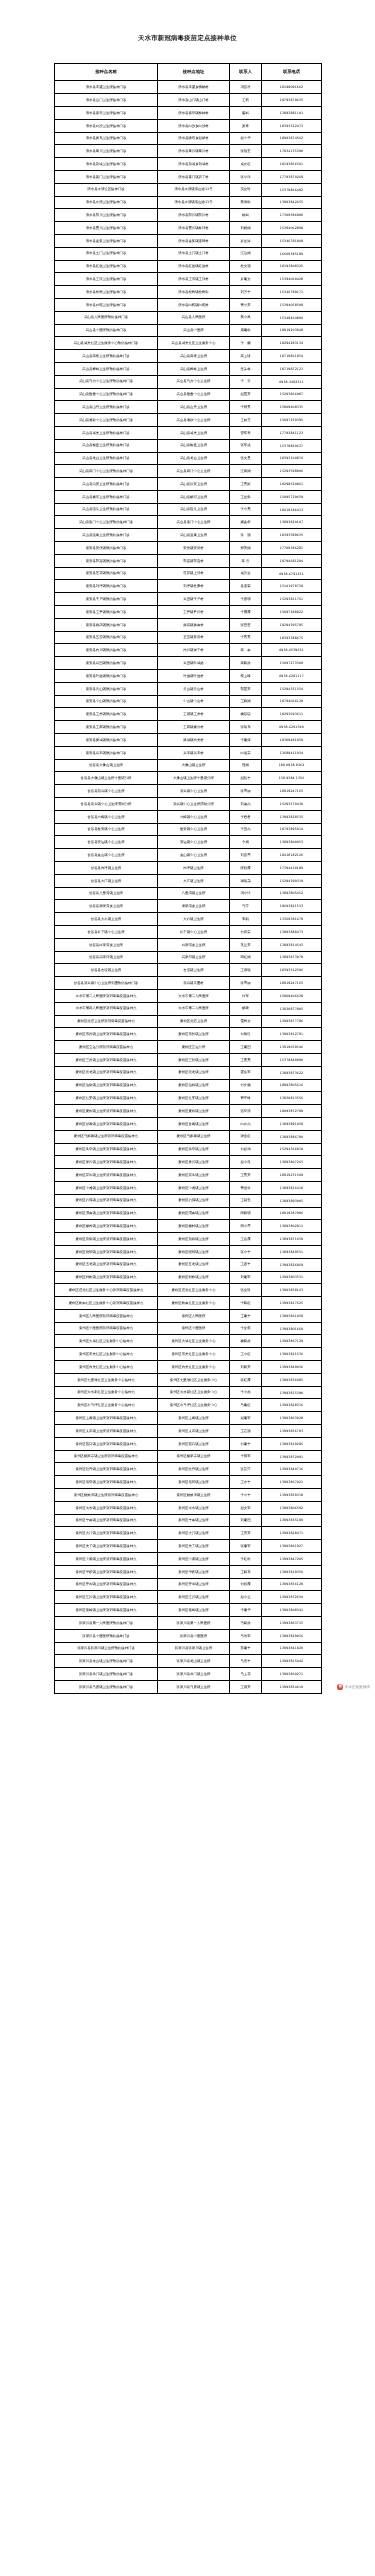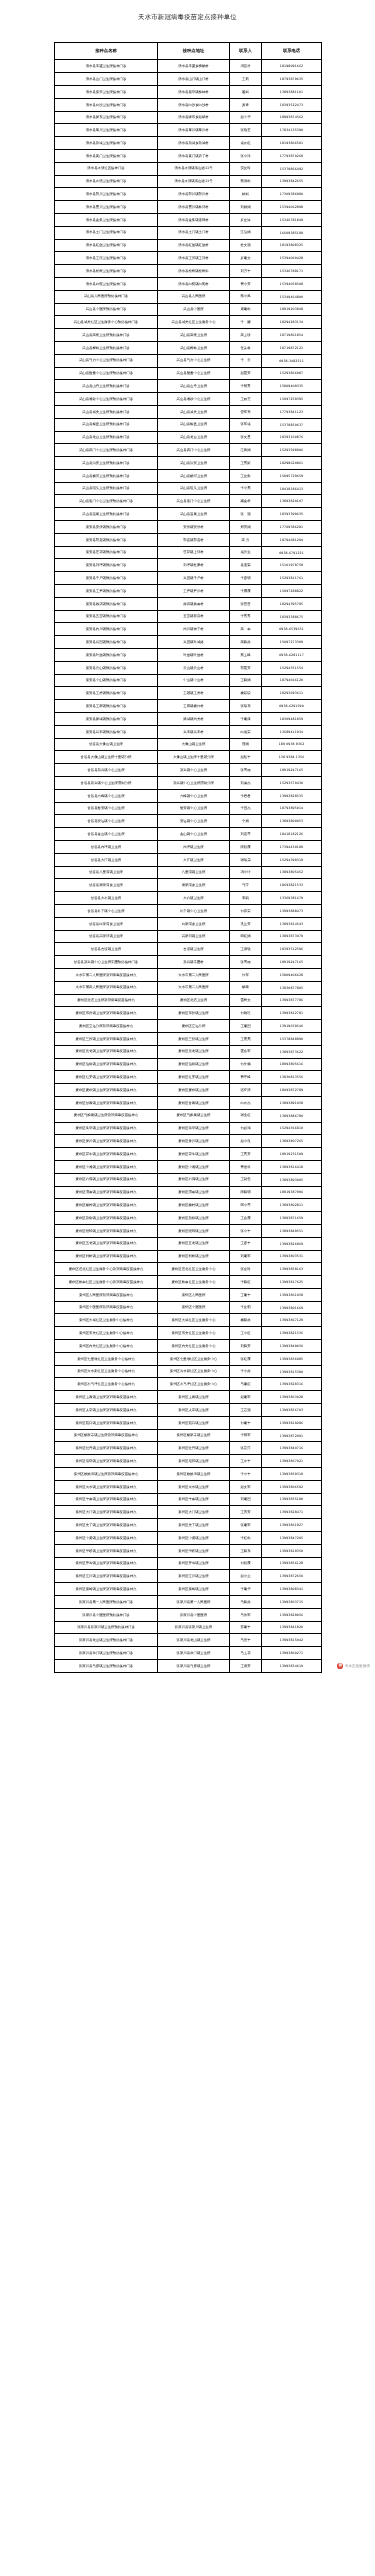--- a/index.html
+++ b/index.html
@@ -17,23 +17,23 @@
   }
   .page {
     width: 375px;
     box-sizing: border-box;
     padding: 0;
     position: relative;
   }
   .doc-title {
     text-align: center;
     font-size: 6.4px;
-    font-weight: normal;
+    font-weight: bold;
     letter-spacing: 0.2px;
-    padding-top: 13px;
+    padding-top: 34px;
     padding-bottom: 0;
     color: #1a1a1a;
   }
   .table-wrap {
     width: 267px;
     margin: 20px auto 0 auto;
   }
   table.vax {
     width: 267px;
     border-collapse: collapse;

